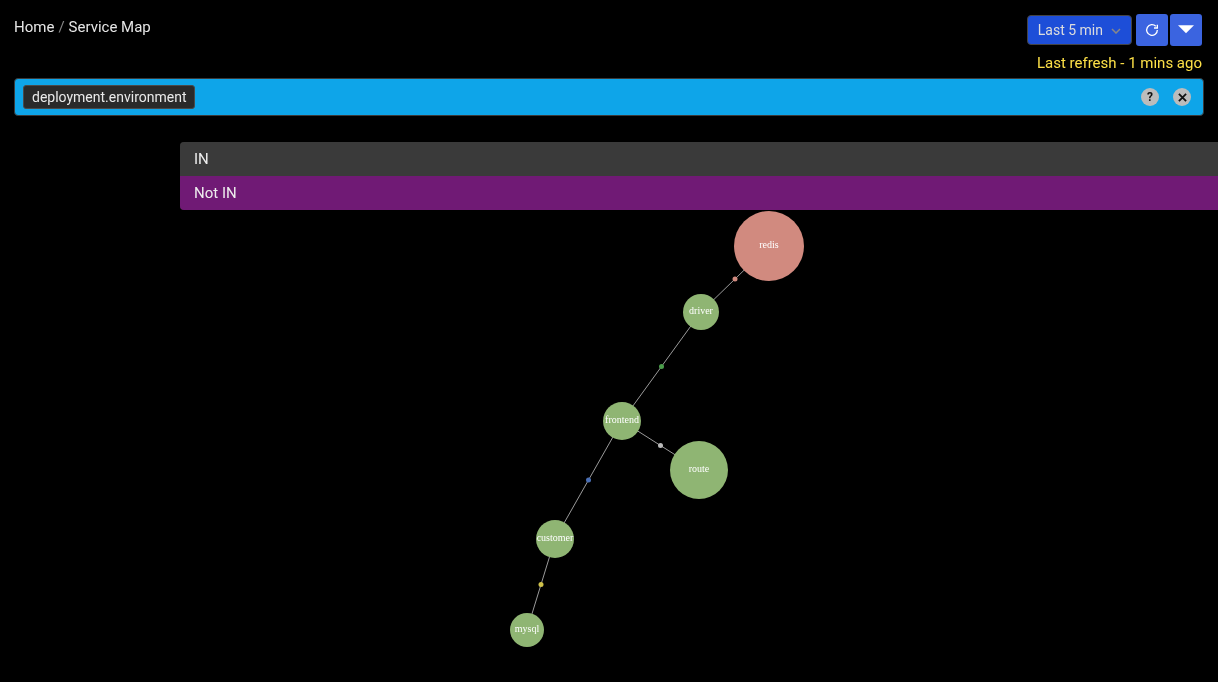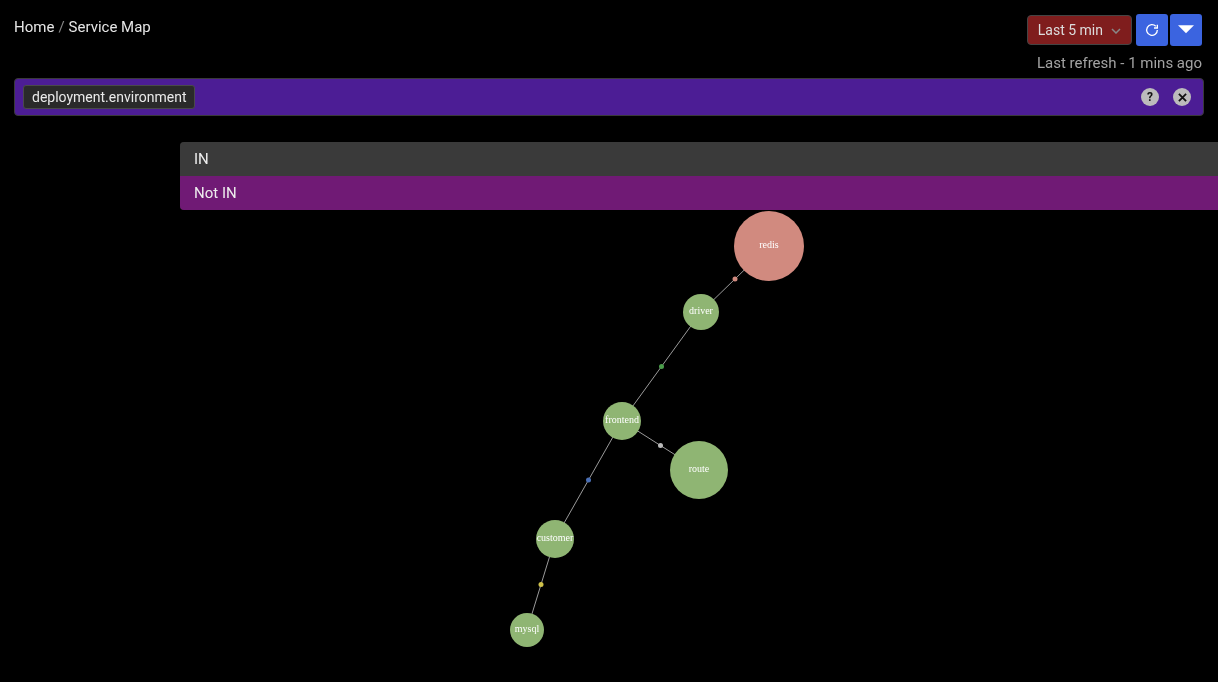--- a/index.html
+++ b/index.html
@@ -32,21 +32,21 @@
       display: flex;
       flex-direction: column;
       align-items: flex-end;
       gap: 8px;
     }
     .toolbar-buttons {
       display: flex;
       align-items: center;
     }
     .time-select {
-      background: #7f1d1d;
+      background: #1d4ed8;
       border: 1px solid #444;
       color: #ddd;
       padding: 6px 10px;
       font-size: 14px;
       border-radius: 4px;
       display: flex;
       align-items: center;
       gap: 8px;
       margin-right: 4px;
       cursor: pointer;
@@ -64,31 +64,31 @@
       align-items: center;
       justify-content: center;
       cursor: pointer;
       color: #fff;
     }
     .icon-btn.refresh { background: #3b64e0; margin-right: 2px;}
     .icon-btn.dropdown { background: #3b64e0; }
     .icon-btn svg { width: 16px; height: 16px; }
     .last-refresh {
       font-size: 15px;
-      color: #a3a3a3;
+      color: #fde047;
     }
     .filter-bar {
       margin: 0 14px;
       border: 1px solid #3a3a3a;
       border-radius: 4px;
       padding: 6px 8px;
       display: flex;
       align-items: center;
       justify-content: space-between;
-      background: #4c1d95;
+      background: #0ea5e9;
     }
     .filter-tag {
       background: #2a2a2a;
       border: 1px solid #4a4a4a;
       border-radius: 3px;
       padding: 3px 8px;
       font-size: 14px;
       color: #eaeaea;
       display: inline-block;
     }

